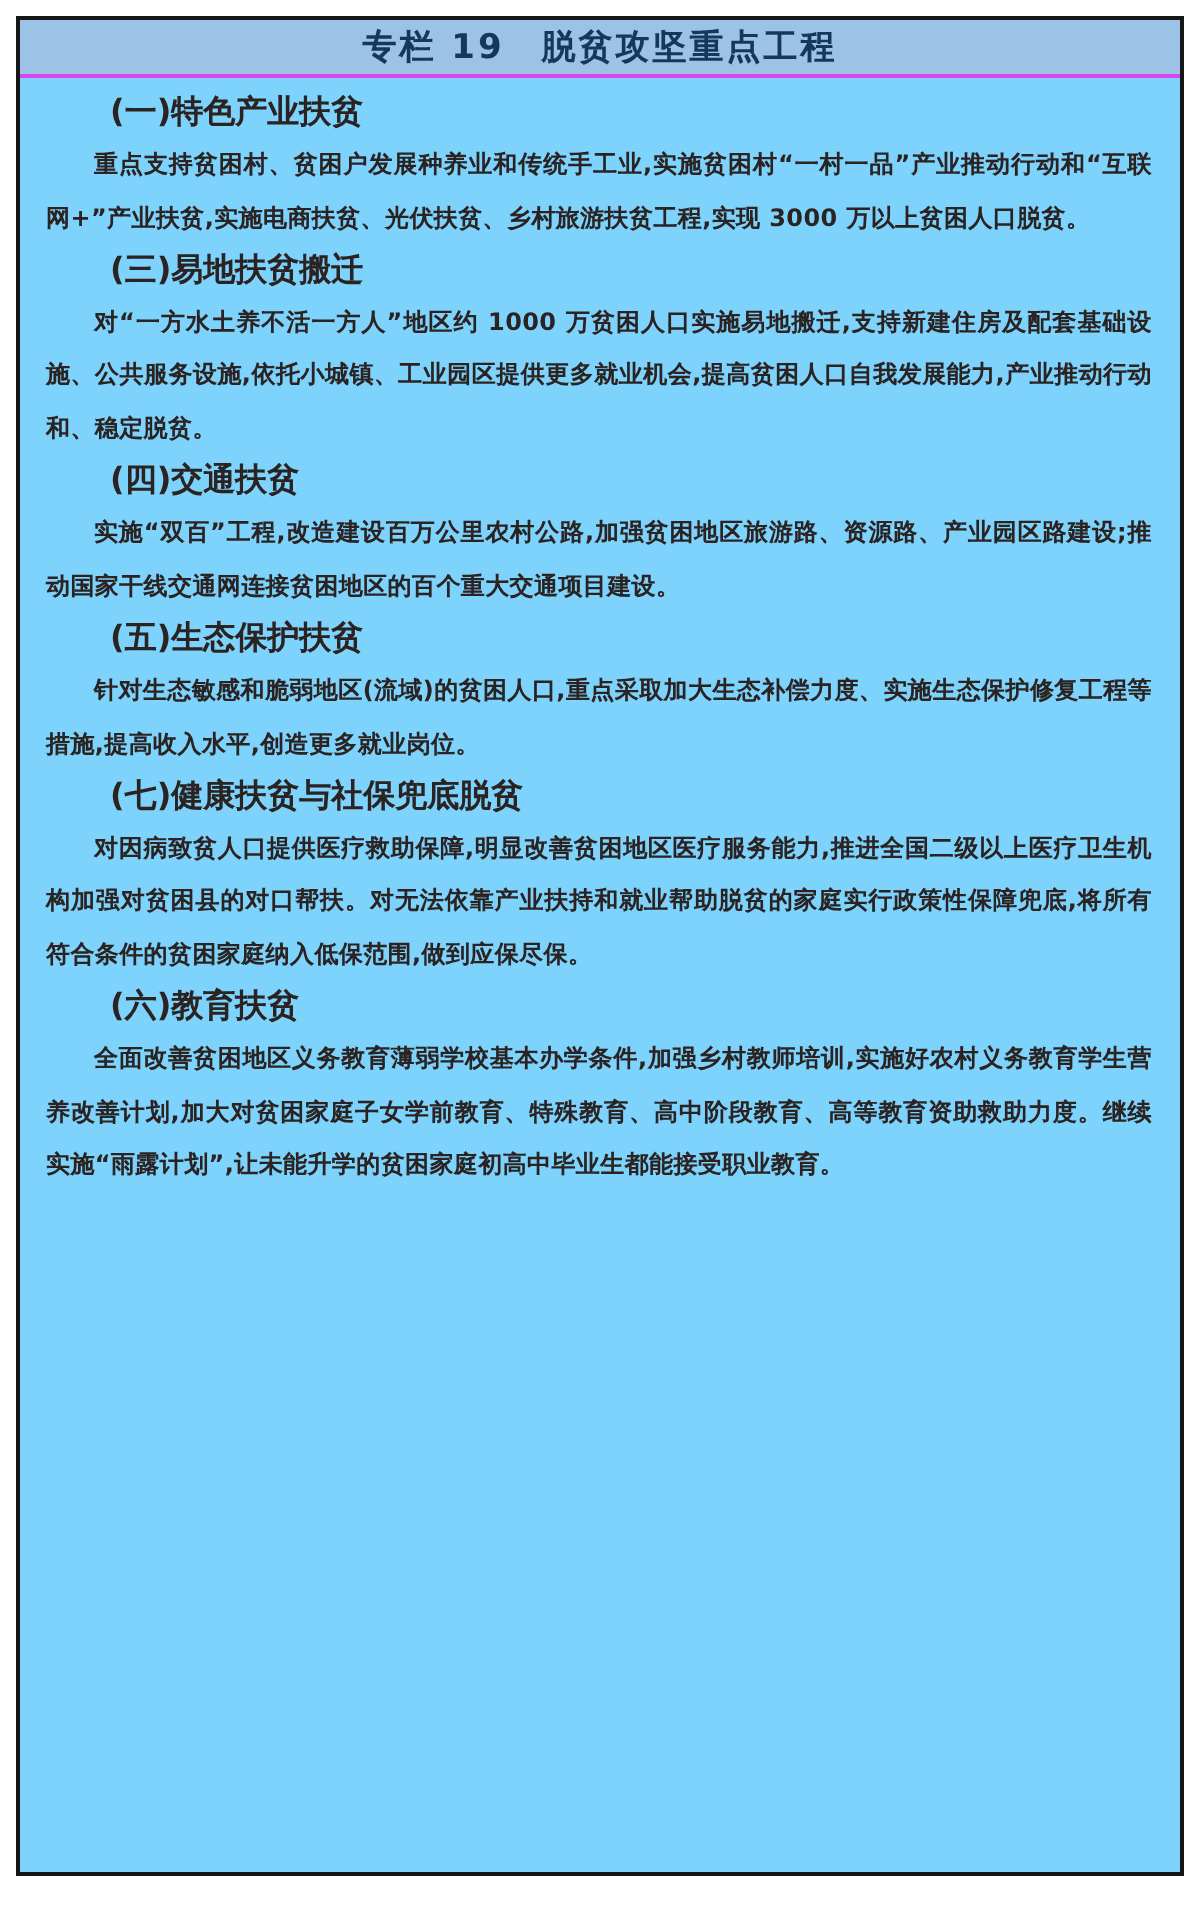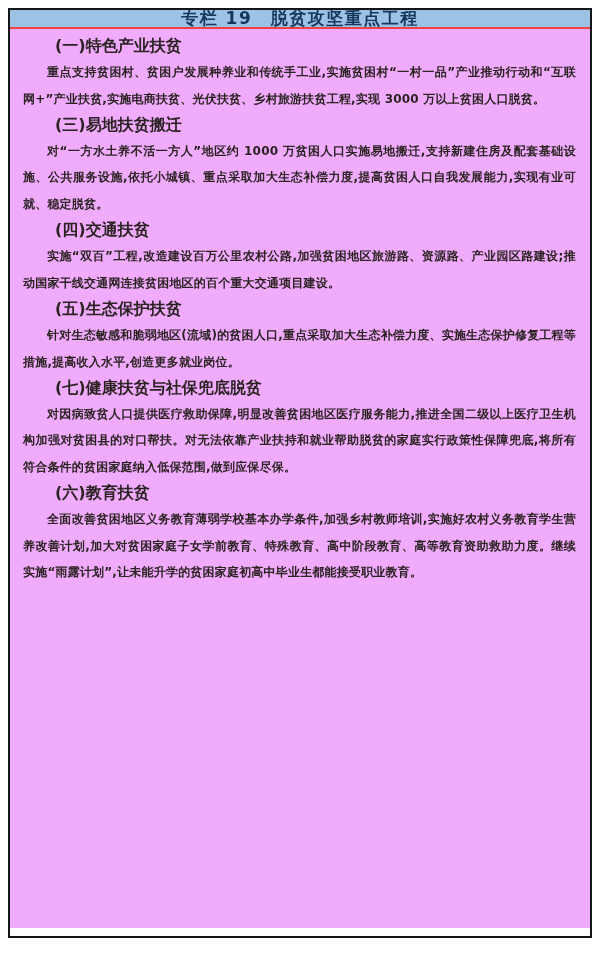--- a/index.html
+++ b/index.html
@@ -18,39 +18,39 @@
     position: absolute;
     left: 8px;
     top: 8px;
     width: 584px;
     height: 930px;
     box-sizing: border-box;
     border: 2.5px solid #161616;
     overflow: hidden;
   }
   .panel-header {
-    height: 19px;
+    height: 29px;
     box-sizing: border-box;
     background: #9CC3E6;
-    border-bottom: 2px solid #ef4444;
+    border-bottom: 2px solid #d946ef;
     display: flex;
     align-items: center;
     justify-content: center;
   }
   .panel-title {
     font-size: 17px;
     font-weight: bold;
     color: #17365D;
     letter-spacing: 1.5px;
     white-space: nowrap;
   }
   .panel-body {
     box-sizing: border-box;
     height: 898.5px;
-    background: #f0abfc;
+    background: #7dd3fc;
     padding: 4px 14px 8px 13px;
     overflow: hidden;
   }
   .section-heading {
     font-size: 16px;
     line-height: 26.3px;
     font-weight: bold;
     color: #2b2222;
     text-indent: 2em;
   }
@@ -76,21 +76,21 @@
   <div class="panel-body">
 
     <div class="section">
       <div class="section-heading">(一)特色产业扶贫</div>
       <p class="section-body">重点支持贫困村、贫困户发展种养业和传统手工业,实施贫困村“一村一品”产业推动行动和“互联网+”产业扶贫,实施电商扶贫、光伏扶贫、乡村旅游扶贫工程,实现 3000 万以上贫困人口脱贫。</p>
     </div>
 
 
     <div class="section">
       <div class="section-heading">(三)易地扶贫搬迁</div>
-      <p class="section-body">对“一方水土养不活一方人”地区约 1000 万贫困人口实施易地搬迁,支持新建住房及配套基础设施、公共服务设施,依托小城镇、重点采取加大生态补偿力度,提高贫困人口自我发展能力,实现有业可就、稳定脱贫。</p>
+      <p class="section-body">对“一方水土养不活一方人”地区约 1000 万贫困人口实施易地搬迁,支持新建住房及配套基础设施、公共服务设施,依托小城镇、工业园区提供更多就业机会,提高贫困人口自我发展能力,产业推动行动和、稳定脱贫。</p>
     </div>
 
     <div class="section">
       <div class="section-heading">(四)交通扶贫</div>
       <p class="section-body">实施“双百”工程,改造建设百万公里农村公路,加强贫困地区旅游路、资源路、产业园区路建设;推动国家干线交通网连接贫困地区的百个重大交通项目建设。</p>
     </div>
 
     <div class="section">
       <div class="section-heading">(五)生态保护扶贫</div>
       <p class="section-body">针对生态敏感和脆弱地区(流域)的贫困人口,重点采取加大生态补偿力度、实施生态保护修复工程等措施,提高收入水平,创造更多就业岗位。</p>

